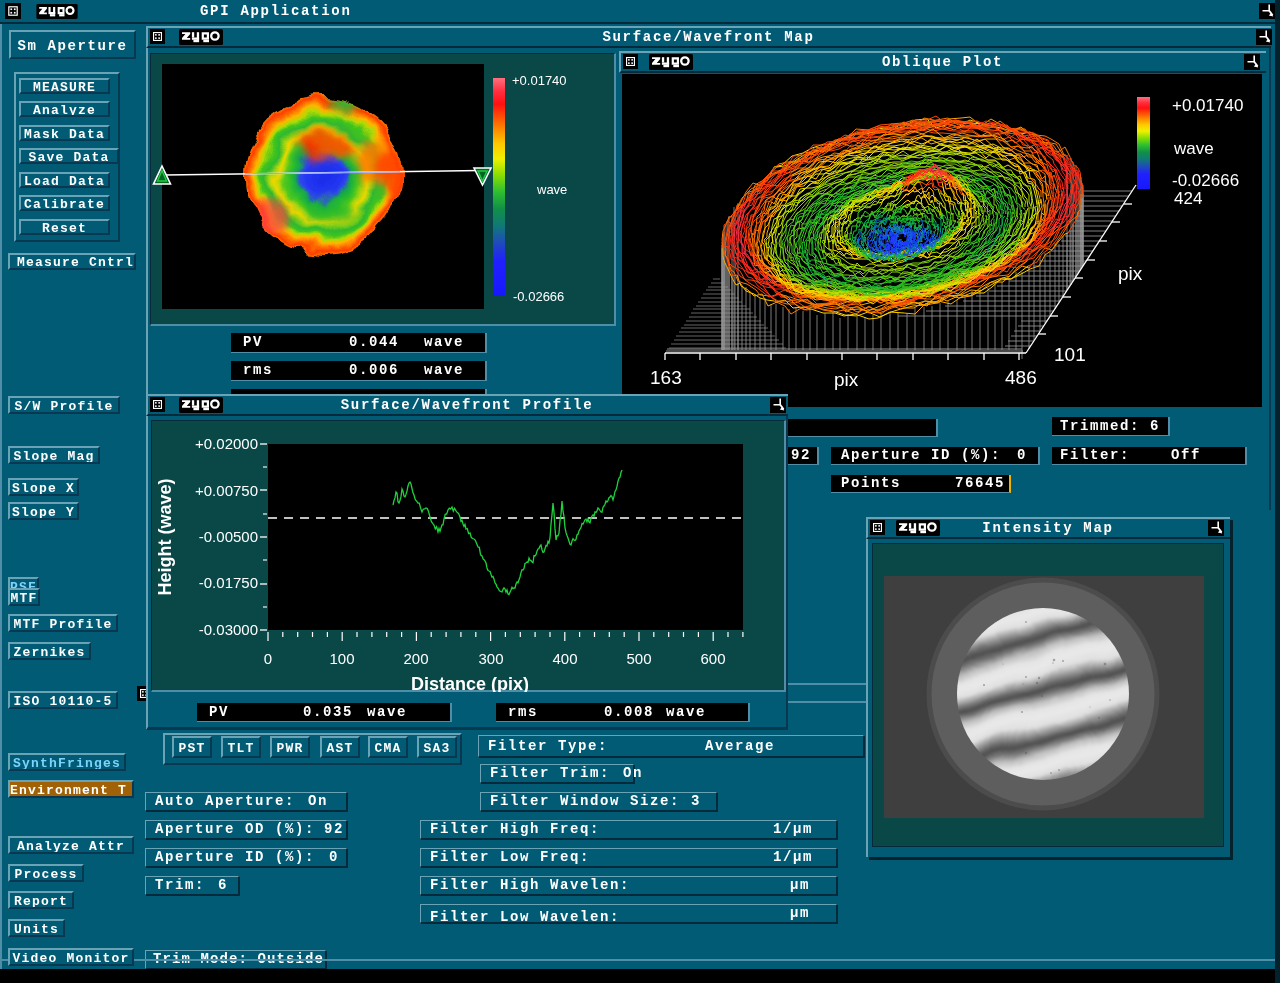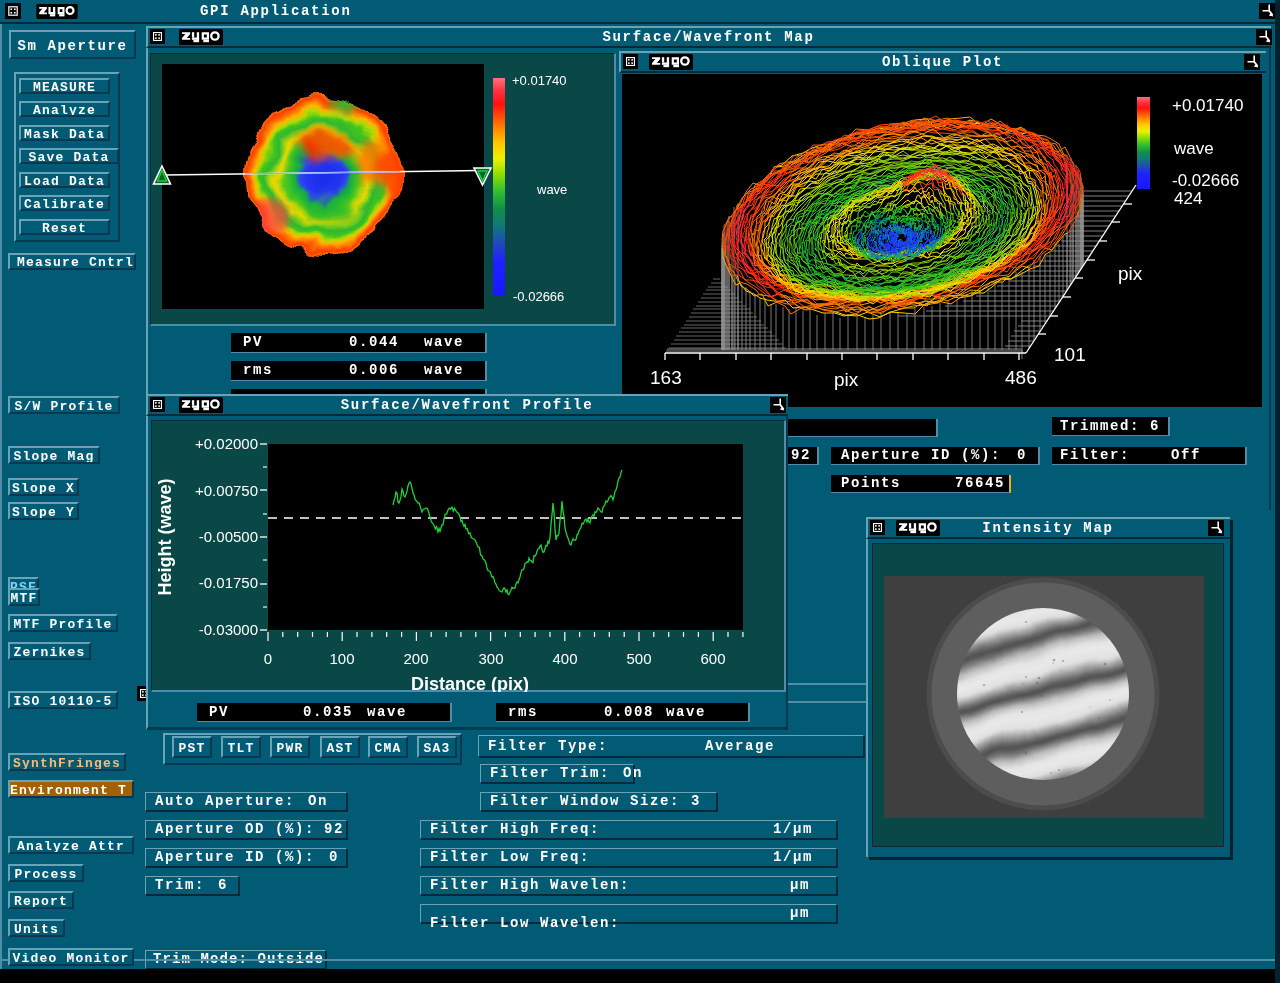--- a/index.html
+++ b/index.html
@@ -44,21 +44,21 @@
 <div style="position:absolute;left:8px;top:253px;width:128px;height:17px;background:#025b74;border:2px solid;border-color:#6aa2b6 #093850 #093850 #6aa2b6;color:#fff;font:bold 13px 'Liberation Mono',monospace;letter-spacing:1.2px;text-align:right;line-height:16px;white-space:nowrap;overflow:hidden;">Measure Cntrl</div>
 <div style="position:absolute;left:8px;top:396px;width:112px;height:18px;background:#025b74;border:2px solid;border-color:#6aa2b6 #093850 #093850 #6aa2b6;color:#fff;font:bold 13px 'Liberation Mono',monospace;letter-spacing:1.2px;text-align:center;line-height:17px;white-space:nowrap;overflow:hidden;">S/W Profile</div>
 <div style="position:absolute;left:8px;top:446px;width:92px;height:18px;background:#025b74;border:2px solid;border-color:#6aa2b6 #093850 #093850 #6aa2b6;color:#fff;font:bold 13px 'Liberation Mono',monospace;letter-spacing:1.2px;text-align:center;line-height:17px;white-space:nowrap;overflow:hidden;">Slope Mag</div>
 <div style="position:absolute;left:8px;top:478px;width:71px;height:18px;background:#025b74;border:2px solid;border-color:#6aa2b6 #093850 #093850 #6aa2b6;color:#fff;font:bold 13px 'Liberation Mono',monospace;letter-spacing:1.2px;text-align:center;line-height:17px;white-space:nowrap;overflow:hidden;">Slope X</div>
 <div style="position:absolute;left:8px;top:502px;width:71px;height:18px;background:#025b74;border:2px solid;border-color:#6aa2b6 #093850 #093850 #6aa2b6;color:#fff;font:bold 13px 'Liberation Mono',monospace;letter-spacing:1.2px;text-align:center;line-height:17px;white-space:nowrap;overflow:hidden;">Slope Y</div>
 <div style="position:absolute;left:8px;top:561px;width:31px;height:18px;background:#025b74;border:2px solid;border-color:#6aa2b6 #093850 #093850 #6aa2b6;color:#7dd3fc;font:bold 13px 'Liberation Mono',monospace;letter-spacing:1.2px;text-align:center;line-height:17px;white-space:nowrap;overflow:hidden;margin-top:16px;">PSF</div>
 <div style="position:absolute;left:8px;top:588px;width:32px;height:18px;background:#025b74;border:2px solid;border-color:#6aa2b6 #093850 #093850 #6aa2b6;color:#fff;font:bold 13px 'Liberation Mono',monospace;letter-spacing:1.2px;text-align:center;line-height:17px;white-space:nowrap;overflow:hidden;">MTF</div>
 <div style="position:absolute;left:8px;top:614px;width:110px;height:18px;background:#025b74;border:2px solid;border-color:#6aa2b6 #093850 #093850 #6aa2b6;color:#fff;font:bold 13px 'Liberation Mono',monospace;letter-spacing:1.2px;text-align:center;line-height:17px;white-space:nowrap;overflow:hidden;">MTF Profile</div>
 <div style="position:absolute;left:8px;top:642px;width:83px;height:18px;background:#025b74;border:2px solid;border-color:#6aa2b6 #093850 #093850 #6aa2b6;color:#fff;font:bold 13px 'Liberation Mono',monospace;letter-spacing:1.2px;text-align:center;line-height:17px;white-space:nowrap;overflow:hidden;">Zernikes</div>
 <div style="position:absolute;left:8px;top:691px;width:110px;height:18px;background:#025b74;border:2px solid;border-color:#6aa2b6 #093850 #093850 #6aa2b6;color:#fff;font:bold 13px 'Liberation Mono',monospace;letter-spacing:1.2px;text-align:center;line-height:17px;white-space:nowrap;overflow:hidden;">ISO 10110-5</div>
-<div style="position:absolute;left:8px;top:753px;width:118px;height:18px;background:#025b74;border:2px solid;border-color:#6aa2b6 #093850 #093850 #6aa2b6;color:#fdba74;font:bold 13px 'Liberation Mono',monospace;letter-spacing:1.2px;text-align:center;line-height:17px;white-space:nowrap;overflow:hidden;">SynthFringes</div>
+<div style="position:absolute;left:8px;top:753px;width:118px;height:18px;background:#025b74;border:2px solid;border-color:#6aa2b6 #093850 #093850 #6aa2b6;color:#7dd3fc;font:bold 13px 'Liberation Mono',monospace;letter-spacing:1.2px;text-align:center;line-height:17px;white-space:nowrap;overflow:hidden;">SynthFringes</div>
 <div style="position:absolute;left:8px;top:780px;width:126px;height:18px;background:#a16207;border:2px solid;border-color:#6aa2b6 #093850 #093850 #6aa2b6;color:#fff;font:bold 13px 'Liberation Mono',monospace;letter-spacing:1.2px;text-align:left;line-height:17px;white-space:nowrap;overflow:hidden;">Environment T</div>
 <div style="position:absolute;left:8px;top:836px;width:126px;height:18px;background:#025b74;border:2px solid;border-color:#6aa2b6 #093850 #093850 #6aa2b6;color:#fff;font:bold 13px 'Liberation Mono',monospace;letter-spacing:1.2px;text-align:center;line-height:17px;white-space:nowrap;overflow:hidden;">Analyze Attr</div>
 <div style="position:absolute;left:8px;top:864px;width:76px;height:18px;background:#025b74;border:2px solid;border-color:#6aa2b6 #093850 #093850 #6aa2b6;color:#fff;font:bold 13px 'Liberation Mono',monospace;letter-spacing:1.2px;text-align:center;line-height:17px;white-space:nowrap;overflow:hidden;">Process</div>
 <div style="position:absolute;left:8px;top:891px;width:66px;height:18px;background:#025b74;border:2px solid;border-color:#6aa2b6 #093850 #093850 #6aa2b6;color:#fff;font:bold 13px 'Liberation Mono',monospace;letter-spacing:1.2px;text-align:center;line-height:17px;white-space:nowrap;overflow:hidden;">Report</div>
 <div style="position:absolute;left:8px;top:919px;width:57px;height:18px;background:#025b74;border:2px solid;border-color:#6aa2b6 #093850 #093850 #6aa2b6;color:#fff;font:bold 13px 'Liberation Mono',monospace;letter-spacing:1.2px;text-align:center;line-height:17px;white-space:nowrap;overflow:hidden;">Units</div>
 <div style="position:absolute;left:146px;top:26px;width:1125px;height:484px;background:#025b74;border-left:2px solid #6aa2b6;border-right:2px solid #093850;"></div>
 <div style="position:absolute;left:146px;top:26px;width:1125px;height:22px;background:#025b74;border-top:2px solid #6aa2b6;border-left:2px solid #6aa2b6;border-bottom:2px solid #052a3b;"></div>
 <svg style="position:absolute;left:150px;top:29px" width="15" height="15" viewBox="0 0 16 16">
     <rect width="16" height="16" fill="#000"></rect>
     <rect x="3.8" y="3.8" width="8.4" height="8.4" fill="none" stroke="#fff" stroke-width="1.2"></rect>
@@ -2036,21 +2036,21 @@
   </div>
 <div style="position:absolute;left:420px;top:848px;width:417px;height:19px;background:#025b74;border:1px solid;border-color:#6aa2b6 #052a3b #052a3b #6aa2b6;box-shadow:1px 1px 0 #052a3b;color:#fff;font:bold 14px 'Liberation Mono',monospace;letter-spacing:1.6px;white-space:nowrap;">
     <span style="position:absolute;left:9px;top:0;line-height:17px">Filter Low  Freq:</span>
     <span style="position:absolute;left:352px;top:0;line-height:17px">1/µm</span>
   </div>
 <div style="position:absolute;left:420px;top:876px;width:417px;height:19px;background:#025b74;border:1px solid;border-color:#6aa2b6 #052a3b #052a3b #6aa2b6;box-shadow:1px 1px 0 #052a3b;color:#fff;font:bold 14px 'Liberation Mono',monospace;letter-spacing:1.6px;white-space:nowrap;">
     <span style="position:absolute;left:9px;top:0;line-height:17px">Filter High Wavelen:</span>
     <span style="position:absolute;left:369px;top:0;line-height:17px">µm</span>
   </div>
 <div style="position:absolute;left:420px;top:904px;width:417px;height:19px;background:#025b74;border:1px solid;border-color:#6aa2b6 #052a3b #052a3b #6aa2b6;box-shadow:1px 1px 0 #052a3b;color:#fff;font:bold 14px 'Liberation Mono',monospace;letter-spacing:1.6px;white-space:nowrap;">
-    <span style="position:absolute;left:9px;top:10px;line-height:17px">Filter Low  Wavelen:</span>
+    <span style="position:absolute;left:9px;top:4px;line-height:17px">Filter Low  Wavelen:</span>
     <span style="position:absolute;left:369px;top:0;line-height:17px">µm</span>
   </div>
 <div style="position:absolute;left:866px;top:517px;width:364px;height:340px;background:#025b74;border-left:2px solid #6aa2b6;border-top:2px solid #6aa2b6;box-shadow:3px 3px 0 #04222e;"></div>
 <div style="position:absolute;left:866px;top:517px;width:364px;height:22px;background:#025b74;border-top:2px solid #6aa2b6;border-left:2px solid #6aa2b6;border-bottom:2px solid #052a3b;"></div>
 <svg style="position:absolute;left:870px;top:520px" width="15" height="15" viewBox="0 0 16 16">
     <rect width="16" height="16" fill="#000"></rect>
     <rect x="3.8" y="3.8" width="8.4" height="8.4" fill="none" stroke="#fff" stroke-width="1.2"></rect>
     <rect x="5.4" y="5.4" width="1.7" height="1.7" fill="#fff"></rect>
     <rect x="8.9" y="5.4" width="1.7" height="1.7" fill="#fff"></rect>
     <rect x="5.4" y="8.9" width="1.7" height="1.7" fill="#fff"></rect>

